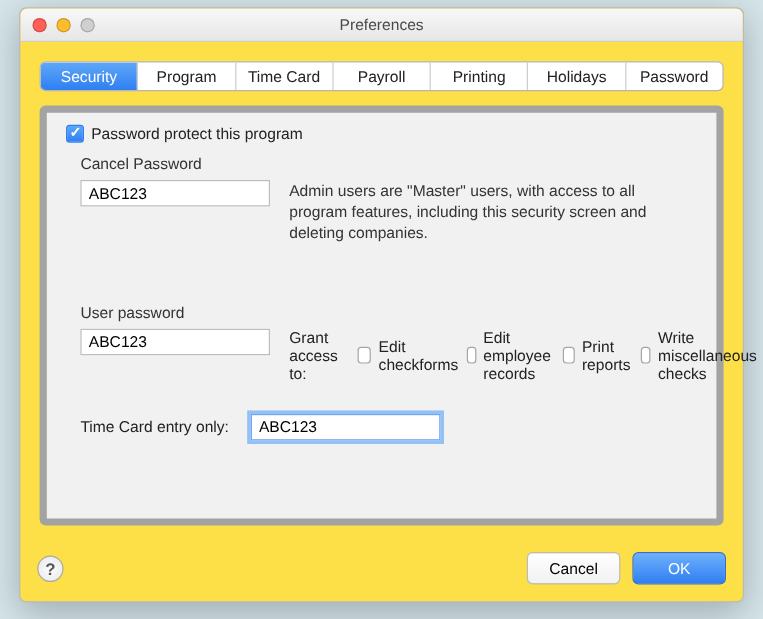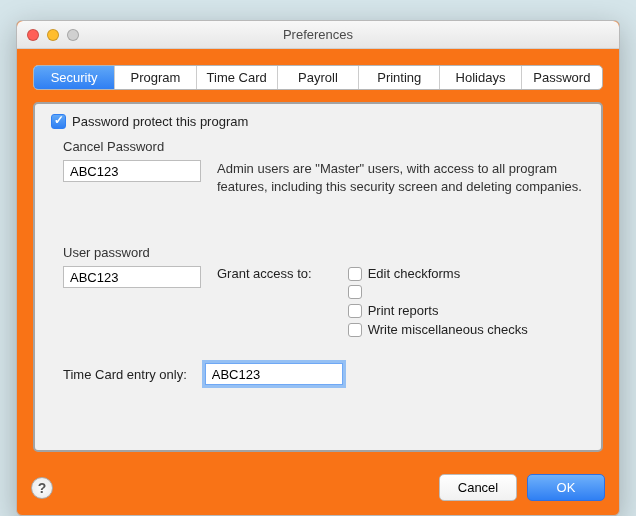--- a/index.html
+++ b/index.html
@@ -11,23 +11,23 @@
     font-size: 13px;
     color: #222;
     width: 636px;
     height: 516px;
     overflow: hidden;
     position: relative;
   }
   .window {
     position: absolute;
     left: 16px;
-    top: 20px;
+    top: 6px;
     width: 604px;
-    background: #f97316;
+    background: #fde047;
     border: 1px solid #b9b9b9;
     border-radius: 6px;
     box-shadow: 0 8px 30px rgba(0,0,0,0.25);
   }
   .titlebar {
     height: 28px;
     display: flex;
     align-items: center;
     padding: 0 8px;
     background: linear-gradient(#f8f8f8, #e6e6e6);
@@ -74,21 +74,21 @@
     border-right: 1px solid #ccc;
     cursor: default;
   }
   .tab:last-child { border-right: none; }
   .tab.active {
     background: linear-gradient(#5fa7f7, #2f7ff3);
     color: #fff;
   }
   .panel {
     background: #f1f1f1;
-    border: 2px solid #a3a3a3;
+    border: 6px solid #a3a3a3;
     border-radius: 5px;
     padding: 10px 16px 24px 16px;
     min-height: 350px;
   }
   .chk-row {
     display: flex;
     align-items: center;
     gap: 6px;
     margin-bottom: 10px;
   }
@@ -120,46 +120,47 @@
     color: #333;
   }
   .row {
     display: flex;
     align-items: flex-start;
     margin-left: 12px;
     margin-bottom: 18px;
     gap: 16px;
   }
   .text-input {
-    width: 138px;
+    width: 158px;
     height: 22px;
     border: 1px solid #bdbdbd;
     background: #fff;
     padding: 2px 6px;
     font-size: 13px;
     font-family: inherit;
   }
   .text-input.focused {
     outline: none;
     box-shadow: 0 0 0 3px rgba(88,160,247,0.6);
     border-color: #6fa8f5;
   }
   .desc {
     flex: 1;
     color: #333;
     line-height: 1.35;
     font-size: 13px;
   }
   .grant-group {
     display: flex;
-    gap: 36px;
+    gap: 17px;
+    align-items: flex-end;
   }
   .perm-list {
     display: flex;
-    flex-direction: column;
+    flex-direction: row;
     gap: 4px;
   }
   .perm-item {
     display: flex;
     align-items: center;
     gap: 6px;
   }
   .tc-row {
     display: flex;
     align-items: center;
@@ -247,20 +248,21 @@
         <input class="text-input" type="text" value="ABC123" style="">
         <div class="grant-group">
           <span>Grant access to:</span>
           <div class="perm-list">
             <div class="perm-item">
               <span class="plain-checkbox"></span>
               <span>Edit checkforms</span>
             </div>
             <div class="perm-item">
               <span class="plain-checkbox"></span>
+              <span>Edit employee records</span>
             </div>
             <div class="perm-item">
               <span class="plain-checkbox"></span>
               <span>Print reports</span>
             </div>
             <div class="perm-item">
               <span class="plain-checkbox"></span>
               <span>Write miscellaneous checks</span>
             </div>
           </div>

